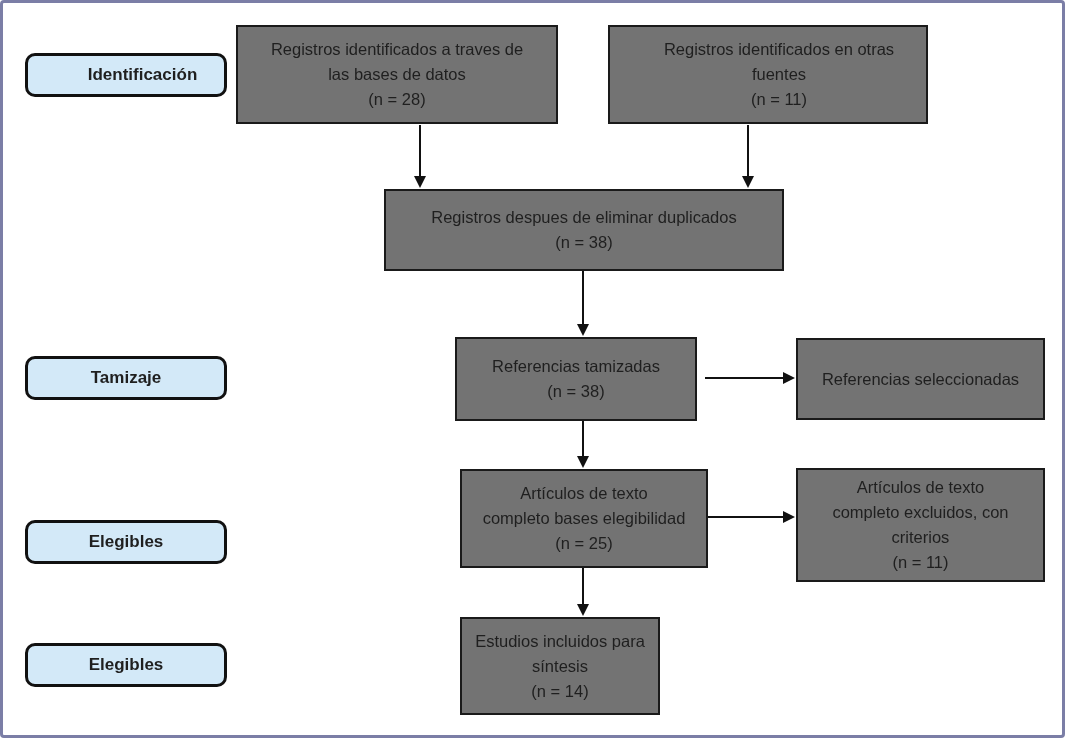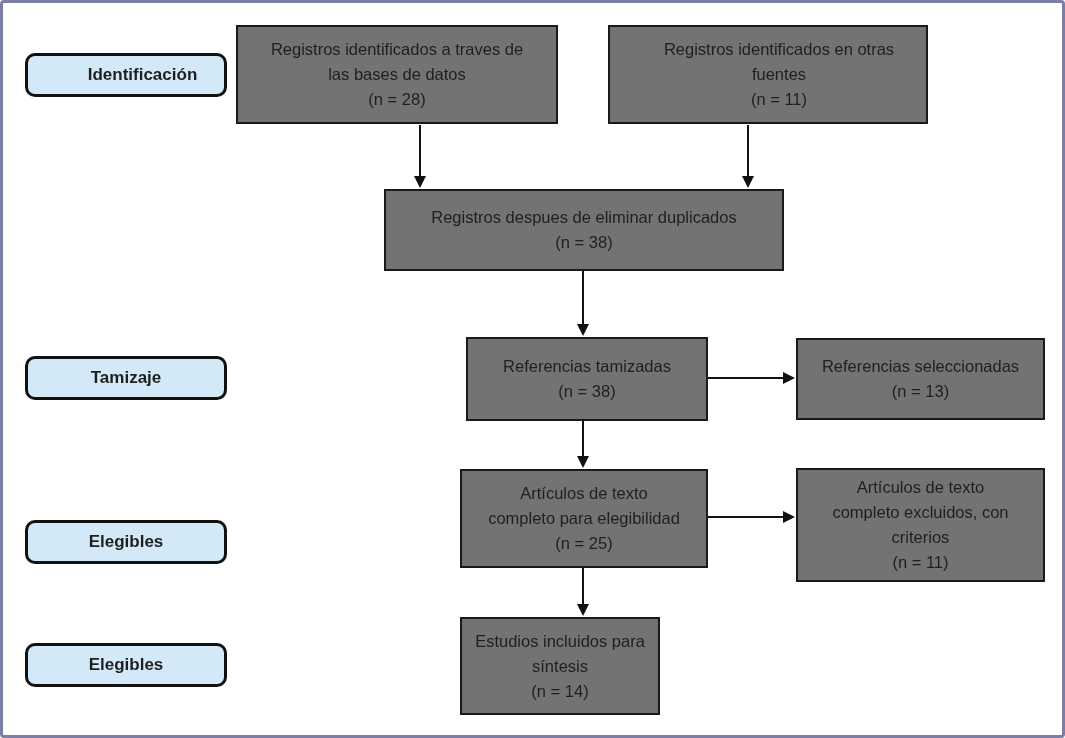--- a/index.html
+++ b/index.html
@@ -60,21 +60,21 @@
     text-align: center;
     font-size: 16.5px;
     line-height: 25px;
     color: var(--ink);
     padding: 2px 6px;
   }
   .node .line { width: 100%; }
   .node.identified-db       { left: 233px; top: 22px;  width: 322px; height: 99px; }
   .node.identified-other    { left: 605px; top: 22px;  width: 320px; height: 99px; padding-left: 28px; }
   .node.deduplicated        { left: 381px; top: 186px; width: 400px; height: 82px; align-items: center; }
-  .node.screened            { left: 463px; top: 334px; width: 242px; height: 84px; }
+  .node.screened            { left: 452px; top: 334px; width: 242px; height: 84px; }
   .node.selected            { left: 793px; top: 335px; width: 249px; height: 82px; }
   .node.fulltext-assessed   { left: 457px; top: 466px; width: 248px; height: 99px; }
   .node.fulltext-excluded   { left: 793px; top: 465px; width: 249px; height: 114px; }
   .node.included-synthesis  { left: 457px; top: 614px; width: 200px; height: 98px; }
 </style>
 </head>
 <body>
 
 <div class="canvas">
 
@@ -123,26 +123,25 @@
     <div class="line">(n = 38)</div>
   </div>
 
   <div class="node screened">
     <div class="line">Referencias tamizadas</div>
     <div class="line">(n = 38)</div>
   </div>
 
   <div class="node selected">
     <div class="line">Referencias seleccionadas</div>
-    <div class="line">(n = 13)</div>
   </div>
 
   <div class="node fulltext-assessed">
     <div class="line">Artículos de texto</div>
-    <div class="line">completo para elegibilidad</div>
+    <div class="line">completo bases elegibilidad</div>
     <div class="line">(n = 25)</div>
   </div>
 
   <div class="node fulltext-excluded">
     <div class="line">Artículos de texto</div>
     <div class="line">completo excluidos, con</div>
     <div class="line">criterios</div>
     <div class="line">(n = 11)</div>
   </div>
 

